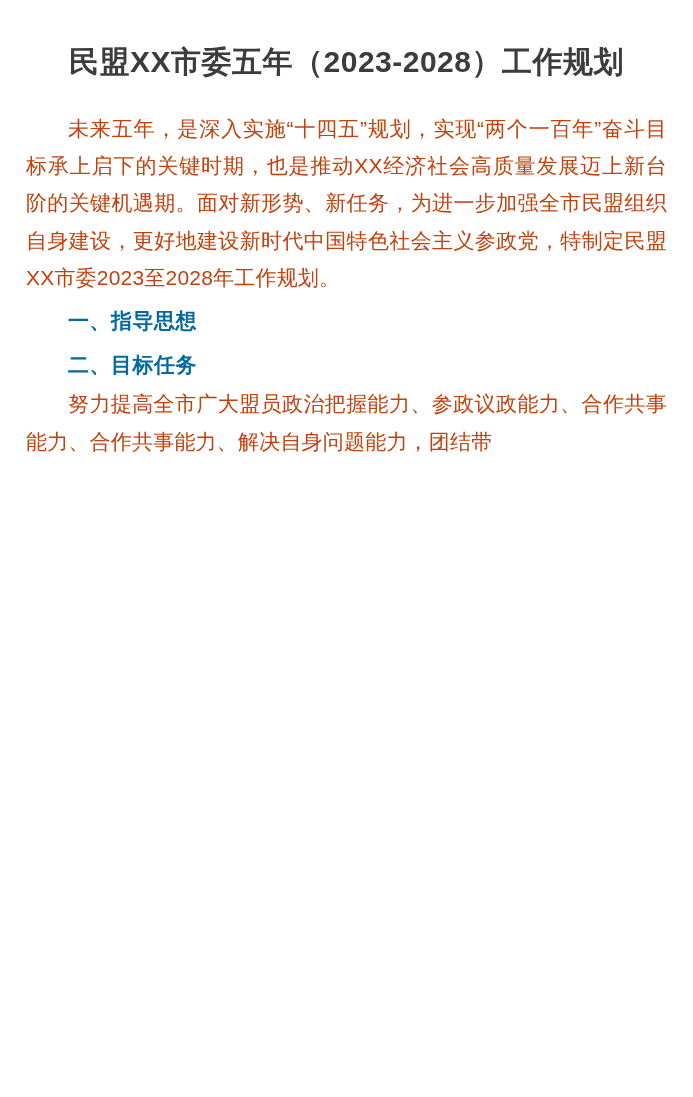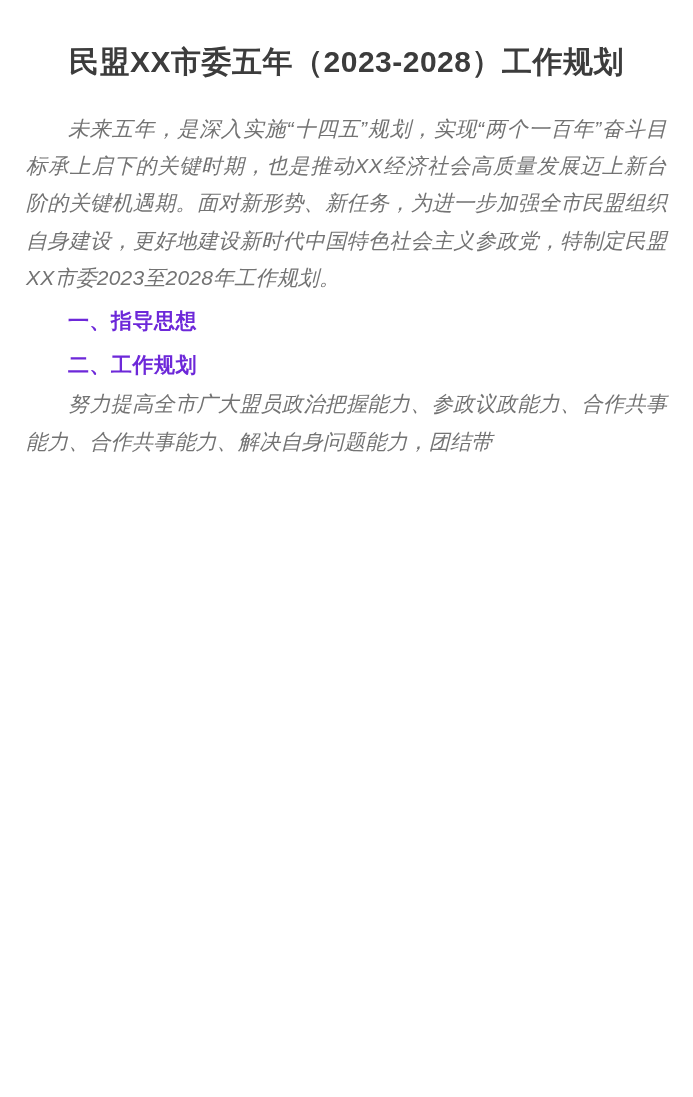--- a/index.html
+++ b/index.html
@@ -28,47 +28,46 @@
     color: #3c3c3c;
     line-height: 1.42;
     text-align: center;
     letter-spacing: 0.5px;
     margin: 4px 0 26px 0;
     padding: 0 4px;
   }
   .para {
     font-size: 21px;
     line-height: 1.78;
-    color: #737373;
+    color: #c2410c;
     text-align: justify;
     text-justify: inter-ideograph;
     text-indent: 2em;
     margin: 0 0 6px 0;
     letter-spacing: 0.2px;
-    font-style: italic;
   }
   .heading {
     font-size: 21px;
     font-weight: bold;
-    color: #6d28d9;
+    color: #0369a1;
     line-height: 1.78;
     text-indent: 2em;
     margin: 6px 0 2px 0;
     letter-spacing: 0.5px;
   }
 </style>
 </head>
 <body>
 
 <div class="page">
 
   <h1 class="doc-title">民盟XX市委五年（2023‑2028）工作规划</h1>
 
   <p class="para">未来五年，是深入实施“十四五”规划，实现“两个一百年”奋斗目标承上启下的关键时期，也是推动XX经济社会高质量发展迈上新台阶的关键机遇期。面对新形势、新任务，为进一步加强全市民盟组织自身建设，更好地建设新时代中国特色社会主义参政党，特制定民盟XX市委2023至2028年工作规划。</p>
 
   <p class="heading">一、指导思想</p>
 
 
-  <p class="heading">二、工作规划</p>
+  <p class="heading">二、目标任务</p>
 
   <p class="para">努力提高全市广大盟员政治把握能力、参政议政能力、合作共事能力、合作共事能力、解决自身问题能力，团结带</p>
 
 </div>
 
 </body></html>

